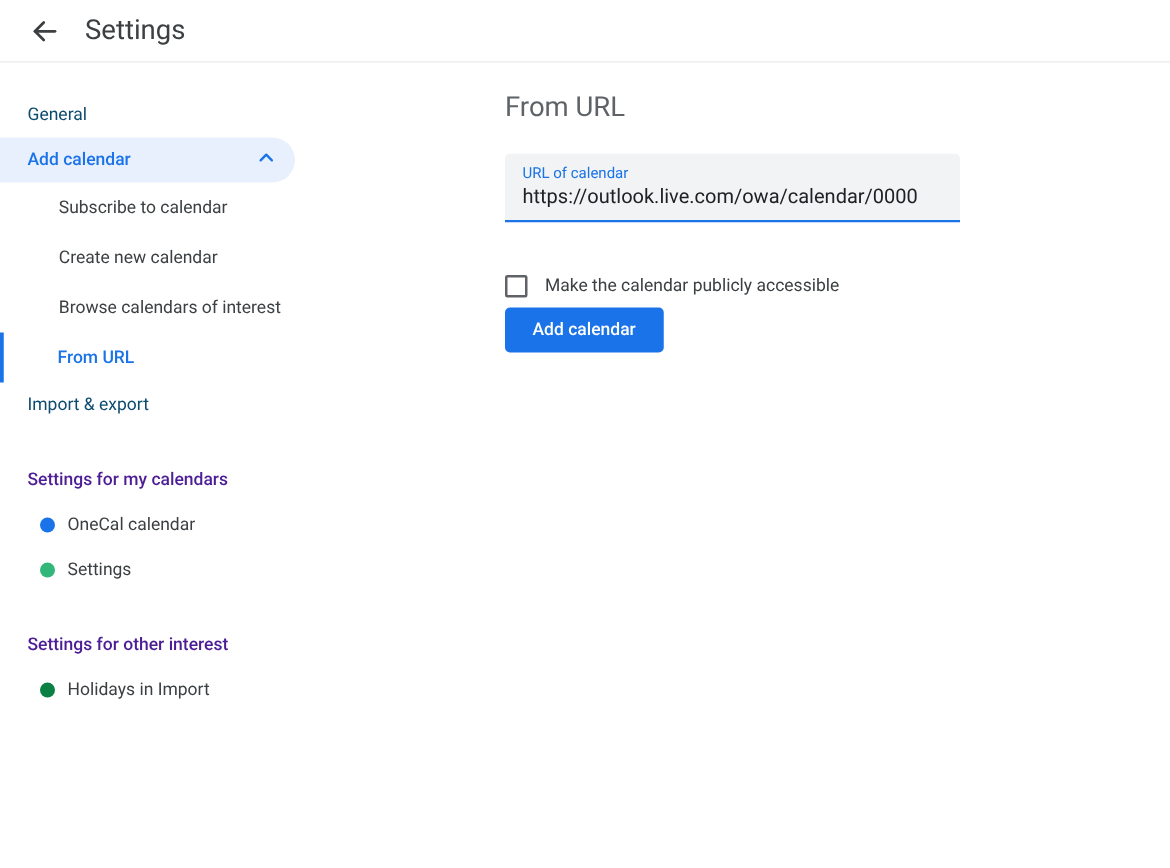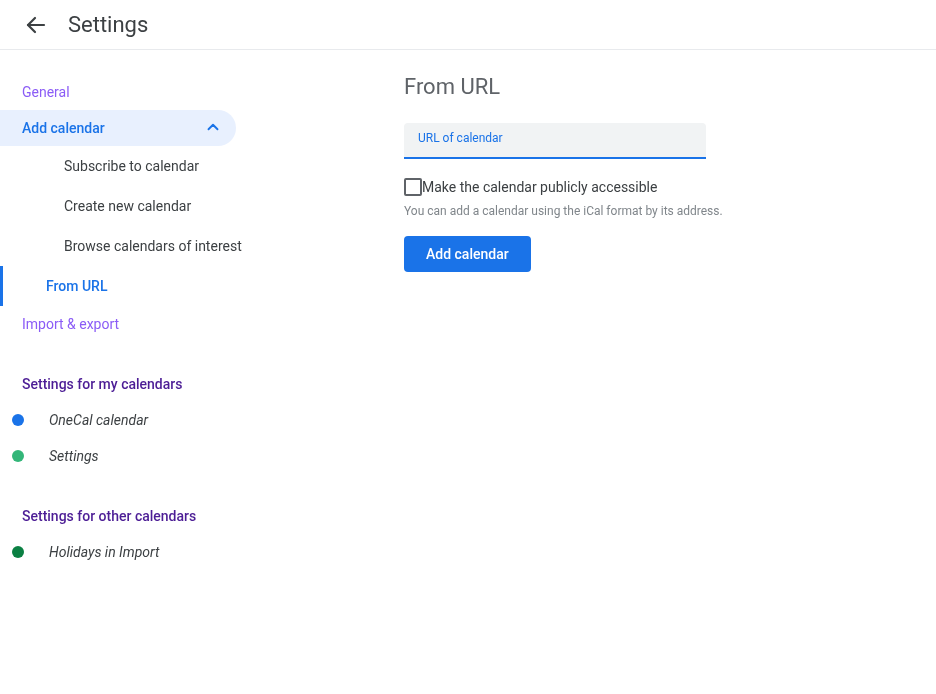--- a/index.html
+++ b/index.html
@@ -37,40 +37,40 @@
     .body-wrap {
       display: flex;
     }
     .sidebar {
       width: 280px;
       padding: 24px 0 24px 0;
     }
     .side-item {
       padding: 10px 0 10px 22px;
       font-size: 14px;
-      color: #8b5cf6;
+      color: #0c4a6e;
       cursor: pointer;
       border-radius: 0 20px 20px 0;
       display: flex;
       align-items: center;
       position: relative;
     }
     .side-item.active-parent {
       background: #e8f0fe;
       color: #1a73e8;
       font-weight: 500;
       margin-right: 44px;
     }
     .chevron {
       position: absolute;
       right: 14px;
       color: #1a73e8;
     }
     .sub-item {
-      padding: 10px 0 10px 64px;
+      padding: 10px 0 10px 47px;
       font-size: 14px;
       color: #3c4043;
       cursor: pointer;
       line-height: 20px;
     }
     .sub-item.selected {
       color: #1a73e8;
       font-weight: 500;
       border-left: 3px solid #1a73e8;
       padding-left: 43px;
@@ -80,28 +80,27 @@
       position: relative;
     }
     .side-section-title {
       padding: 10px 0 10px 22px;
       font-size: 14px;
       font-weight: 500;
       color: #4c1d95;
       margin-top: 24px;
     }
     .cal-item {
-      padding: 10px 0 10px 12px;
-      font-size: 14px;
-      color: #3c4043;
-      display: flex;
-      align-items: center;
-      cursor: pointer;
-      gap: 25px;
-      font-style: italic;
+      padding: 10px 0 10px 32px;
+      font-size: 14px;
+      color: #3c4043;
+      display: flex;
+      align-items: center;
+      cursor: pointer;
+      gap: 10px;
     }
     .dot {
       width: 12px;
       height: 12px;
       border-radius: 50%;
       flex-shrink: 0;
     }
     .main {
       flex: 1;
       padding: 24px 24px 24px 124px;
@@ -111,24 +110,24 @@
       font-size: 22px;
       color: #5f6368;
       font-weight: 400;
       margin-bottom: 24px;
     }
     .input-field {
       background: #f1f3f4;
       border: none;
       border-bottom: 2px solid #1a73e8;
       padding: 8px 14px 10px 14px;
-      width: 302px;
+      width: 364px;
       position: relative;
       border-radius: 4px 4px 0 0;
-      margin-bottom: 19px;
+      margin-bottom: 42px;
     }
     .input-label {
       font-size: 12px;
       color: #1a73e8;
       display: block;
       margin-bottom: 2px;
     }
     .input-value {
       font-size: 16px;
       color: #202124;
@@ -136,20 +135,21 @@
       background: transparent;
       width: 100%;
       outline: none;
       white-space: nowrap;
       overflow: hidden;
       text-overflow: clip;
     }
     .checkbox-row {
       display: flex;
       align-items: center;
+      gap: 14px;
       margin-bottom: 8px;
     }
     .checkbox {
       width: 18px;
       height: 18px;
       border: 2px solid #5f6368;
       border-radius: 2px;
       cursor: pointer;
       flex-shrink: 0;
     }
@@ -212,37 +212,37 @@
 
     <div class="cal-item">
       <span class="dot" style="background:#1a73e8"></span>
       <span>OneCal calendar</span>
     </div>
     <div class="cal-item">
       <span class="dot" style="background:#33b679"></span>
       <span>Settings</span>
     </div>
 
-    <div class="side-section-title">Settings for other calendars</div>
+    <div class="side-section-title">Settings for other interest</div>
 
     <div class="cal-item">
       <span class="dot" style="background:#0b8043"></span>
       <span>Holidays in Import</span>
     </div>
   </div>
 
   <div class="main">
     <div class="main-title">From URL</div>
 
     <div class="input-field">
       <span class="input-label">URL of calendar</span>
+      <div class="input-value">https://outlook.live.com/owa/calendar/0000</div>
     </div>
 
     <div class="checkbox-row">
       <div class="checkbox"></div>
       <span class="checkbox-label">Make the calendar publicly accessible</span>
     </div>
 
-    <div class="hint-text">You can add a calendar using the iCal format by its address.</div>
 
     <button class="primary-btn">Add calendar</button>
   </div>
 </div>
 
 </body></html>

